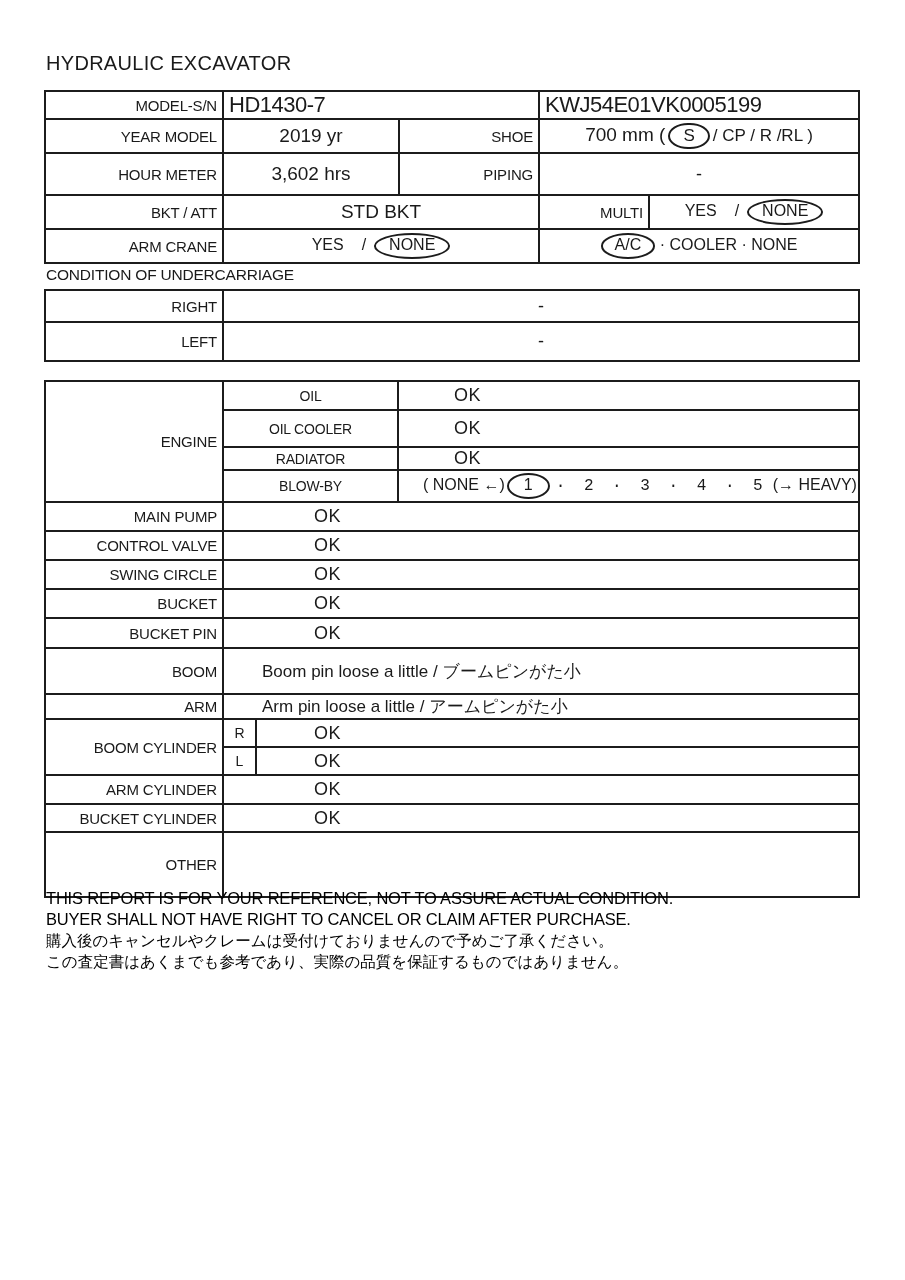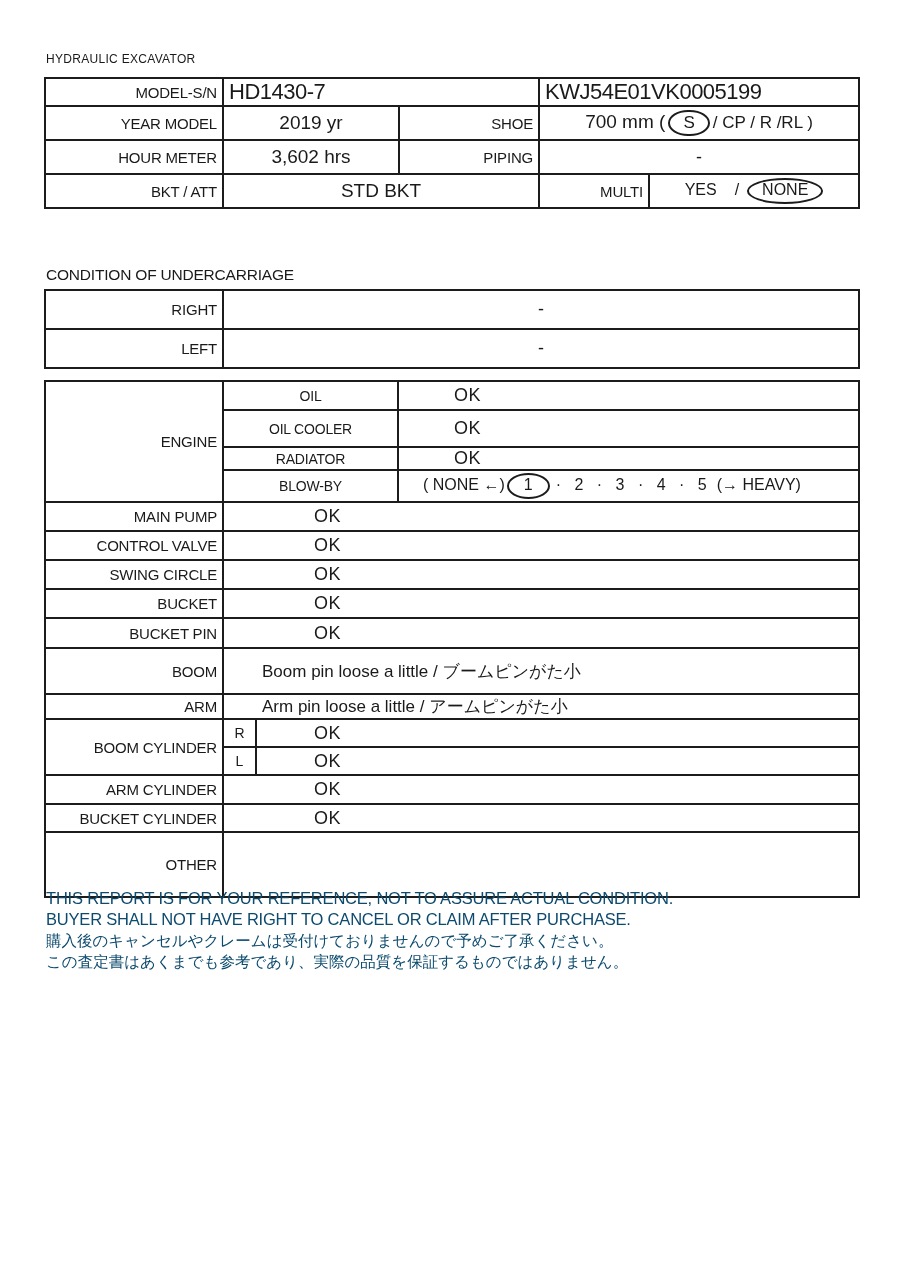--- a/index.html
+++ b/index.html
@@ -4,21 +4,21 @@
 <style>
   * { margin:0; padding:0; box-sizing:border-box; }
   html,body { background:#ffffff; }
   body {
     width:905px; height:1280px; position:relative;
     font-family:"Liberation Sans","DejaVu Sans",sans-serif;
     color:#1a1a1a;
   }
   .page { position:absolute; inset:0; background:#fff; }
 
-  .doc-title { position:absolute; left:46px; top:52px; font-size:12px; letter-spacing:.3px; }
+  .doc-title { position:absolute; left:46px; top:52px; font-size:20px; letter-spacing:.3px; }
 
   table { border-collapse:collapse; table-layout:fixed; position:absolute; background:#fff; }
   td { border:2px solid #1c1c1c; vertical-align:middle; padding:0; overflow:visible; }
 
   .lbl { text-align:right; padding-right:5px; font-size:15px; letter-spacing:-.2px; white-space:nowrap; }
   .big { font-size:22px; letter-spacing:-.5px; padding-left:5px; white-space:nowrap; }
   .med { font-size:19px; text-align:center; white-space:nowrap; }
   .ctr { text-align:center; }
   .dash { font-size:18px; text-align:center; }
 
@@ -34,78 +34,83 @@
   .yesnone .slash { margin-right:8px; }
 
   .section-title { position:absolute; left:46px; top:266px; font-size:15.5px; letter-spacing:-.2px; }
 
   .sub-lbl { text-align:center; font-size:14px; letter-spacing:-.2px; }
   .thin { border-bottom-width:1px; }
   .ok-cell { font-size:18px; text-align:left; padding-left:90px; letter-spacing:.5px; }
   .ok-engine { font-size:18px; text-align:left; padding-left:55px; letter-spacing:.5px; }
   .longtext { font-size:17px; text-align:left; padding-left:38px; white-space:nowrap; }
   .blowby { font-size:16px; text-align:left; padding-left:24px; white-space:nowrap; }
-  .blowby .mid { word-spacing:9px; margin-left:4px; }
+  .blowby .mid { word-spacing:9px; margin-left:4px;font-family:Liberation Mono, monospace; }
   .blowby .suffix { margin-left:10px; }
   .rl-cell { text-align:center; font-size:14px; }
 
-  .disclaimer { position:absolute; left:46px; top:888px; color:#0c4a6e; }
+  .disclaimer { position:absolute; left:46px; top:888px; color:#000000; }
   .disclaimer .en { font-size:16.5px; line-height:21px; letter-spacing:-.2px; white-space:nowrap; }
   .disclaimer .jp { font-size:15.5px; line-height:21px; white-space:nowrap; }
 </style>
 </head>
 <body>
 
 <div class="page">
 
   <div class="doc-title">HYDRAULIC EXCAVATOR</div>
 
-  <table style="left:44px; top:77px; width:814px;padding-left:28px;">
+  <table style="left:44px; top:90px; width:814px;padding-left:28px;">
     <colgroup>
         <col style="width:178px">
         <col style="width:176px">
         <col style="width:140px">
         <col style="width:110px">
         <col style="width:210px">
       </colgroup>
     <tbody>
         <tr style="height:28px">
       <td class="lbl">MODEL-S/N</td>
       <td class="big" colspan="2">HD1430-7</td>
       <td class="big" colspan="2">KWJ54E01VK0005199</td>
     </tr>
     <tr style="height:34px">
       <td class="lbl">YEAR MODEL</td>
       <td class="med">2019 yr</td>
       <td class="lbl">SHOE</td>
       <td class="ctr" colspan="2"><span class="med">700 mm (</span><span class="circ circ-s">S</span><span class="opts">/ CP / R /RL )</span></td>
     </tr>
-    <tr style="height:34px">
+    <tr style="height:42px">
       <td class="lbl">HOUR METER</td>
       <td class="med">3,602 hrs</td>
       <td class="lbl">PIPING</td>
       <td class="dash" colspan="2">-</td>
     </tr>
     <tr style="height:34px">
       <td class="lbl">BKT / ATT</td>
       <td class="med" colspan="2">STD BKT</td>
       <td class="lbl">MULTI</td>
       <td class="yesnone"><span class="yes">YES</span><span class="slash">/</span><span class="circ circ-none">NONE</span></td>
+    </tr>
+    <tr style="height:34px">
+      <td class="lbl">ARM CRANE</td>
+      <td class="yesnone" colspan="2"><span class="yes">YES</span><span class="slash">/</span><span class="circ circ-none">NONE</span></td>
+      <td class="yesnone" colspan="2"><span class="circ circ-ac">A/C</span> <span>· COOLER · NONE</span></td>
     </tr>
   </tbody>
     </table>
 
   <div class="section-title">CONDITION OF UNDERCARRIAGE</div>
   <table style="left:44px; top:289px; width:814px;">
     <colgroup>
         <col style="width:178px">
         <col style="width:636px">
       </colgroup>
     <tbody>
-        <tr style="height:39px">
+        <tr style="height:32px">
       <td class="lbl">RIGHT</td>
       <td class="dash">-</td>
     </tr>
     <tr style="height:39px">
       <td class="lbl">LEFT</td>
       <td class="dash">-</td>
     </tr>
   </tbody>
     </table>
 

